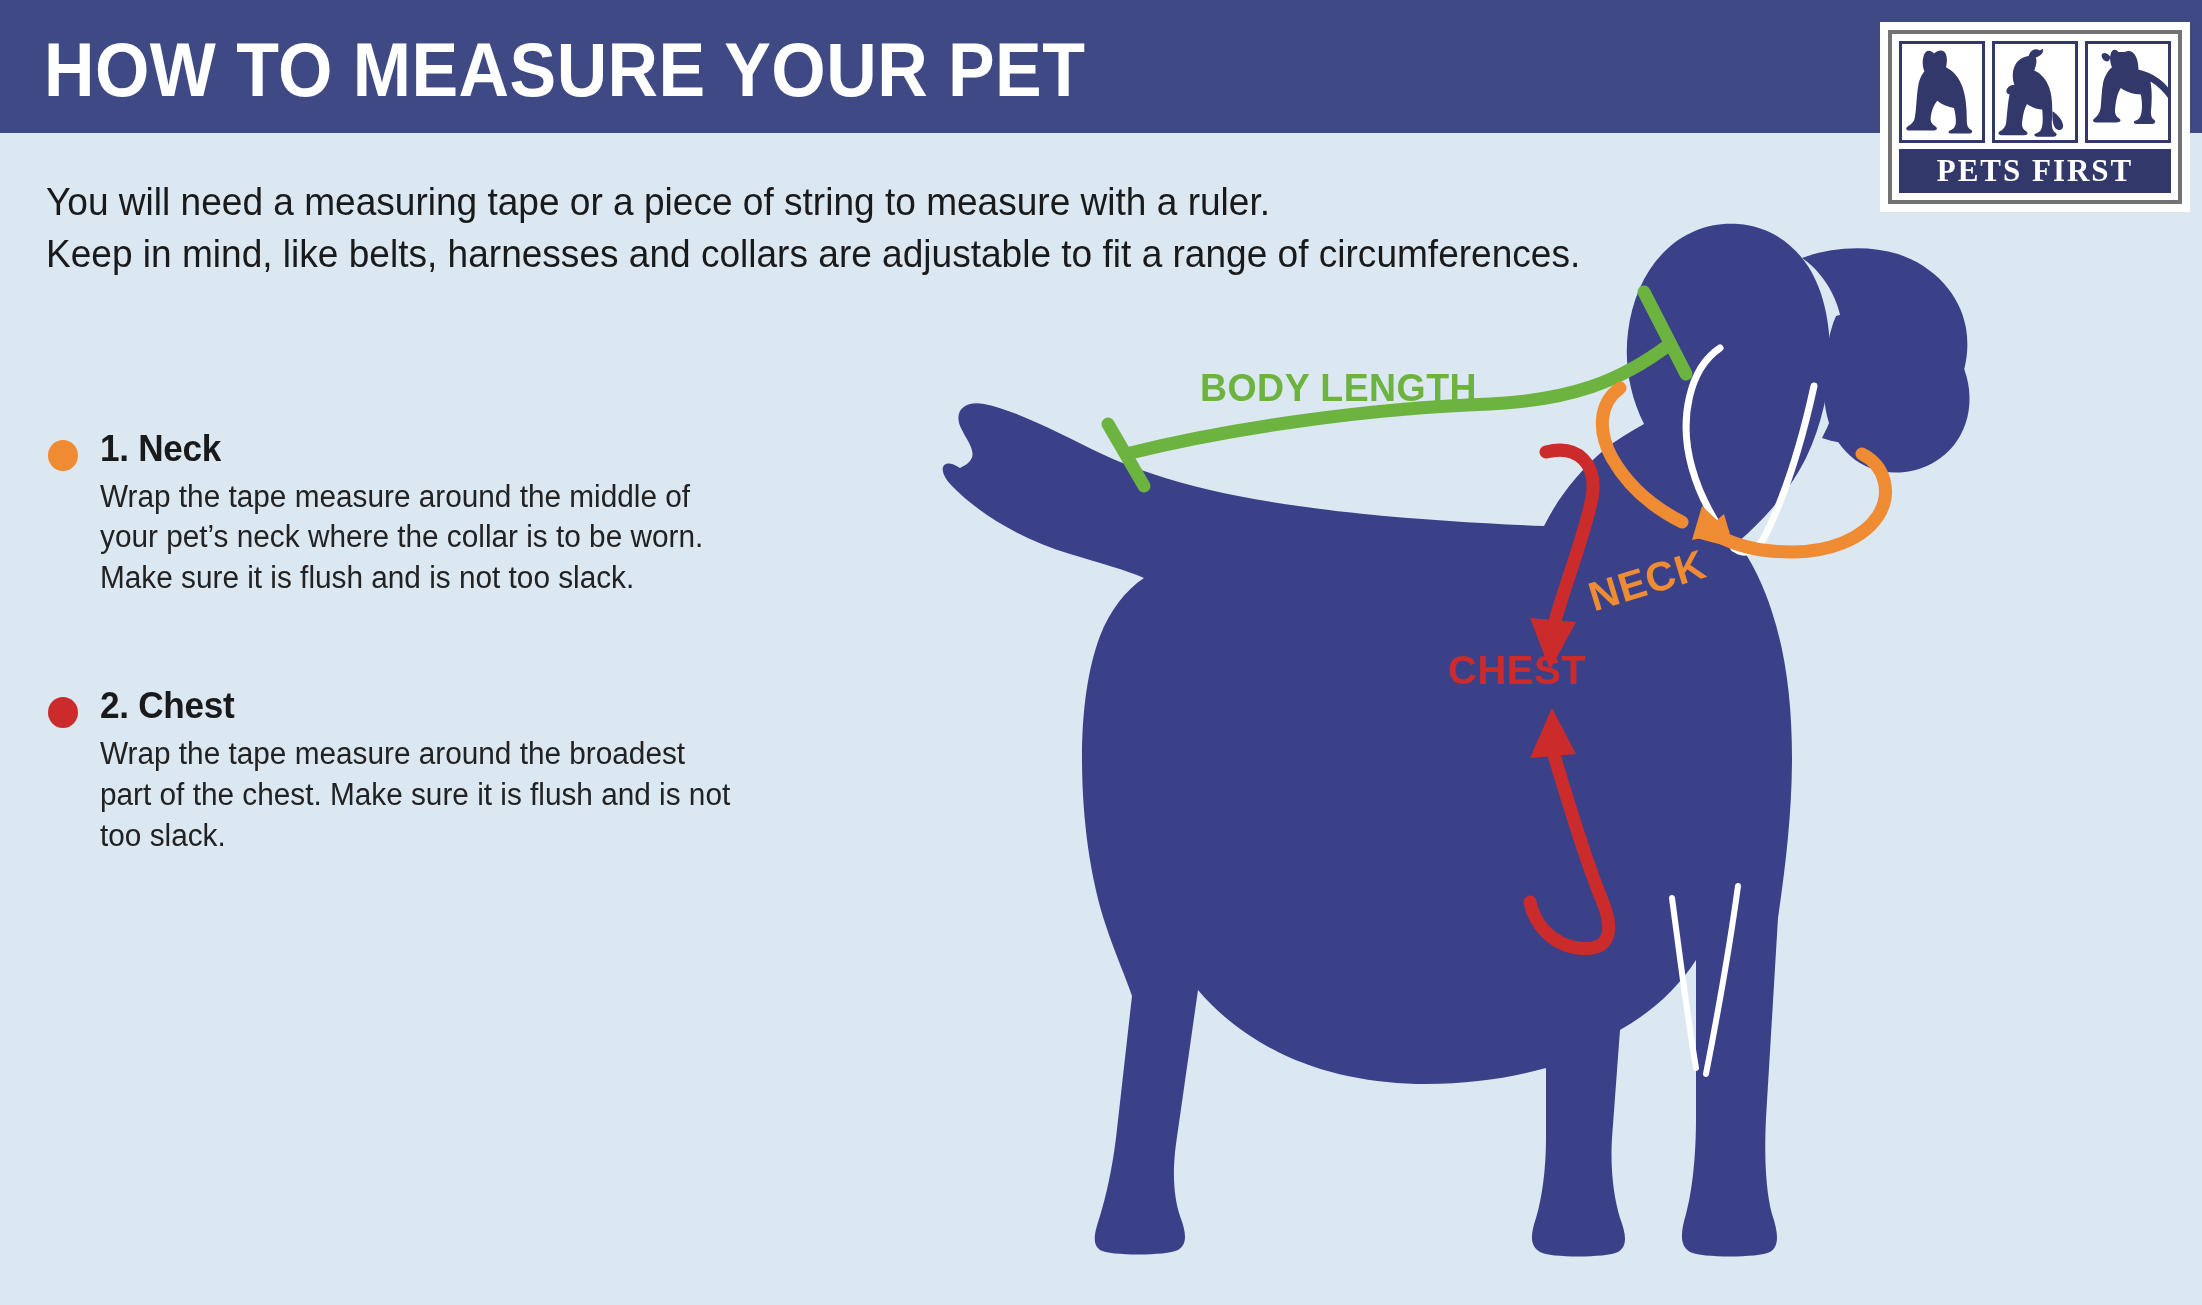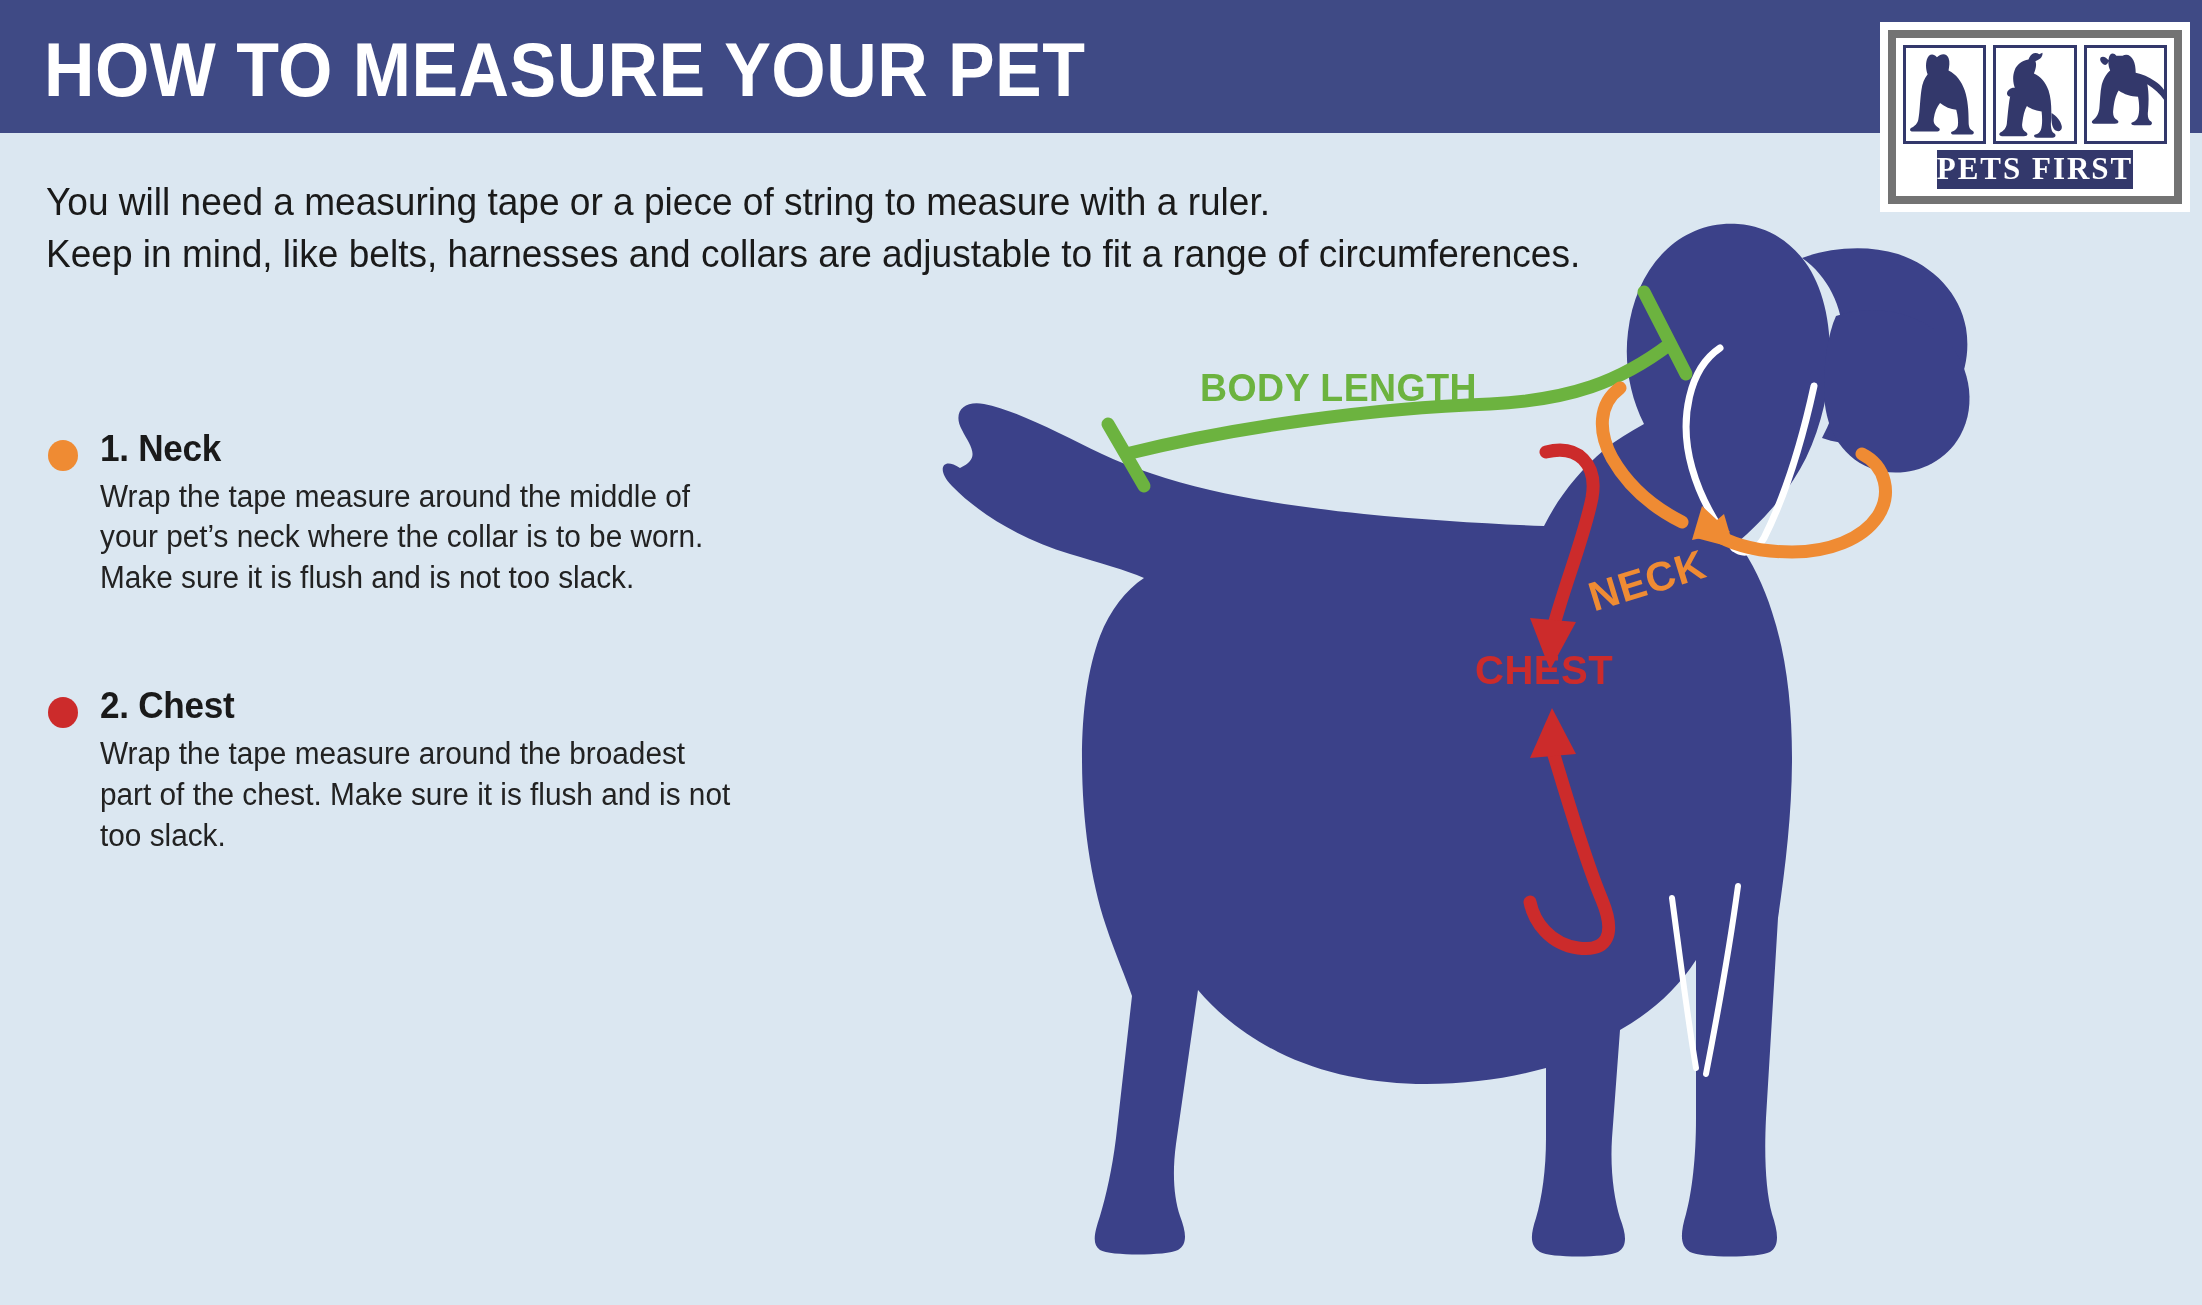--- a/index.html
+++ b/index.html
@@ -45,26 +45,25 @@
     right: 12px;
     top: 22px;
     width: 310px;
     height: 190px;
     background: #ffffff;
     padding: 8px;
   }
   #logo-inner {
     width: 100%;
     height: 100%;
-    border: 8px solid #737373;
+    border: 4px solid #737373;
     padding: 7px;
     display: flex;
     flex-direction: column;
     gap: 6px;
-    align-items: center;
   }
   #logo-boxes {
     display: flex;
     gap: 7px;
     flex: 1;
   }
   .logo-box {
     flex: 1;
     border: 3px solid #33386b;
     background: #ffffff;
@@ -354,14 +353,14 @@
     </g>
     <g fill="#cc2b2b">
       <polygon points="600,400 646,404 620,452"></polygon>
       <polygon points="600,540 646,536 622,490"></polygon>
     </g>
 
   </svg>
 
   <div class="dlabel" id="label-body-length" style="position:absolute;left:270px;top:148px;">BODY LENGTH</div>
   <div class="dlabel" id="label-neck" style="position:absolute;left:660px;top:357px;">NECK</div>
-  <div class="dlabel" id="label-chest" style="position:absolute;left:518px;top:430px;margin-left:27px;">CHEST</div>
+  <div class="dlabel" id="label-chest" style="position:absolute;left:518px;top:430px;">CHEST</div>
 </div>
 
 </body></html>

